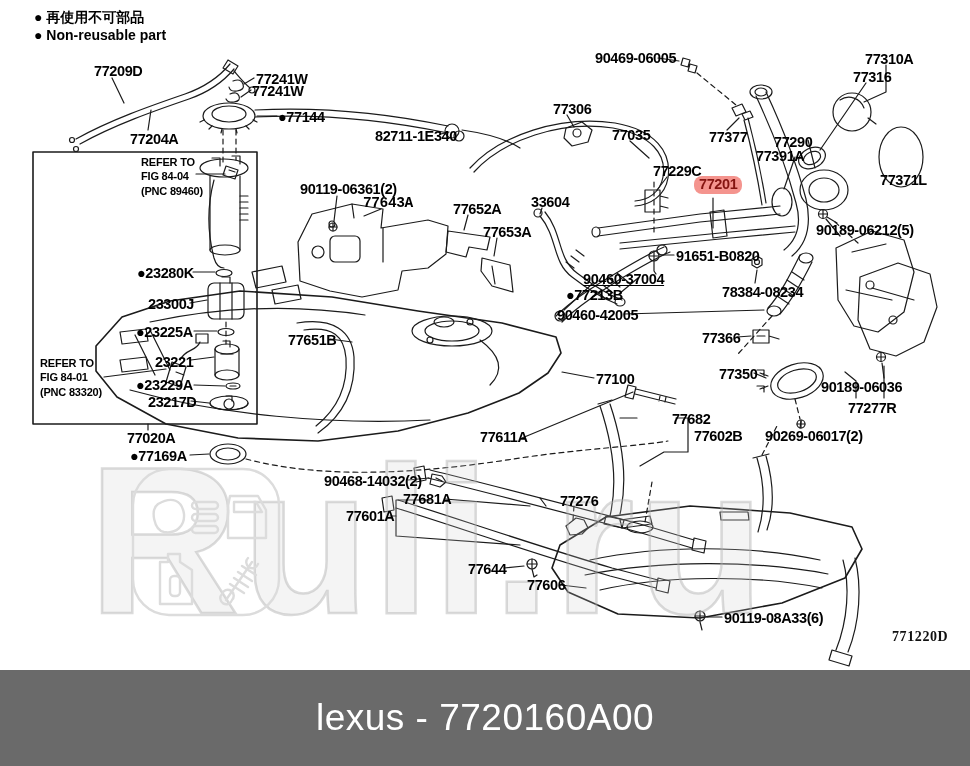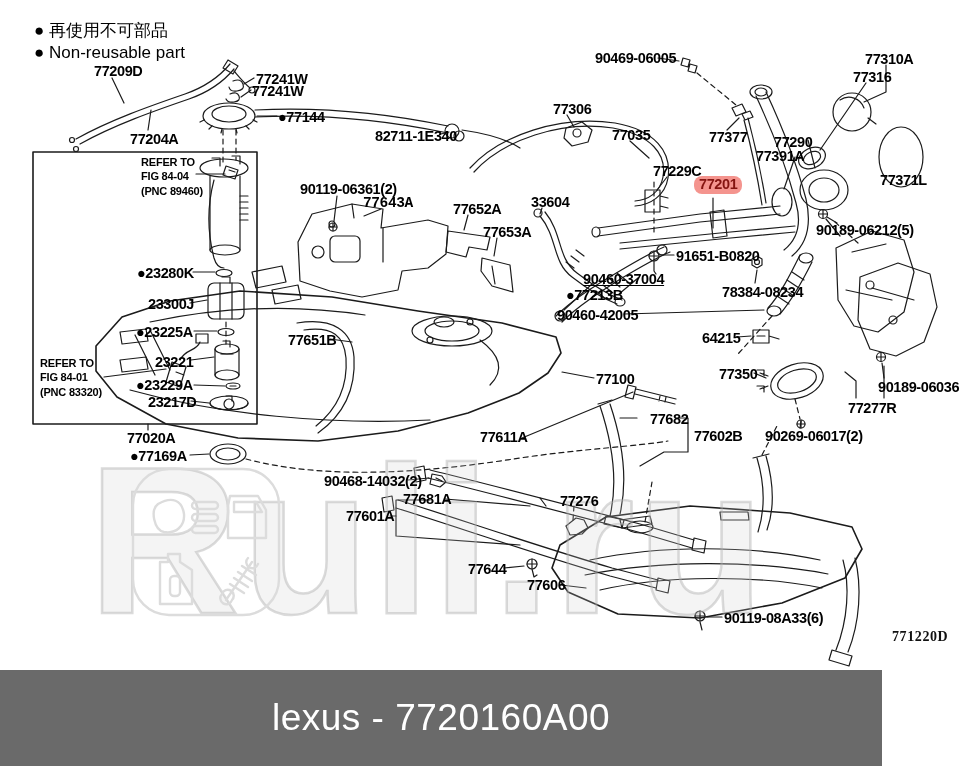--- a/index.html
+++ b/index.html
@@ -24,27 +24,27 @@
   .wm-logo{position:absolute;left:130px;top:466px;}
   .wm-logo *{fill:none;stroke:#dcdcdc;stroke-width:2.4;stroke-linejoin:round;stroke-linecap:round;}
   #label-layer{position:absolute;left:0;top:0;width:970px;height:766px;z-index:3;}
   .lbl{
     position:absolute;font-weight:700;font-size:14.5px;line-height:1.05;color:#000;
     letter-spacing:-0.4px;white-space:nowrap;
   }
   .lbl.hl{background:var(--hl-bg,#f4948e);color:var(--hl-tx,#841410);padding:1px 5px 2px;border-radius:8px;}
   .lbl.ul{text-decoration:underline;}
   .lbl.multi{font-size:11px;line-height:1.3;letter-spacing:-0.2px;}
-  .legend{position:absolute;left:34px;top:20px;z-index:3;font-weight:400;font-size:17px;line-height:1.3;color:#000;}
+  .legend{position:absolute;left:34px;top:8px;z-index:3;font-weight:700;font-size:14px;line-height:1.3;color:#000;}
   .sheet-code{
     position:absolute;left:892px;top:629px;z-index:3;font-family:"Liberation Serif",serif;
     font-size:14px;font-weight:600;letter-spacing:0.6px;color:#111;
   }
   .footer{
-    position:absolute;left:0;top:670px;width:882px;height:96px;z-index:4;
+    position:absolute;left:0;top:670px;width:970px;height:96px;z-index:4;
     background:var(--footer-bg,#6a6a6a);color:#fff;display:flex;align-items:center;
     justify-content:center;gap:62px;font-size:37px;font-weight:400;letter-spacing:0.5px;
   }
 </style>
 </head>
 <body>
 
 <svg id="art" width="970" height="766" viewBox="0 0 970 766">
 
   <path d="M76,139 C110,120 150,106 185,94 C205,87 220,76 230,64"></path>
@@ -345,27 +345,27 @@
     <div class="lbl" style="left: 363px; top: 196px; font-family: Liberation Mono, monospace;">77643A</div>
     <div class="lbl" style="left: 453px; top: 202px;">77652A</div>
     <div class="lbl" style="left: 483px; top: 225px;">77653A</div>
     <div class="lbl" style="left: 531px; top: 195px;">33604</div>
     <div class="lbl" style="left: 816px; top: 223px;">90189-06212(5)</div>
     <div class="lbl" style="left: 676px; top: 249px;">91651-B0820</div>
     <div class="lbl ul" style="left: 583px; top: 272px;">90460-37004</div>
     <div class="lbl" style="left: 566px; top: 288px;">●77213B</div>
     <div class="lbl" style="left: 557px; top: 308px;">90460-42005</div>
     <div class="lbl" style="left: 722px; top: 285px;">78384-08234</div>
-    <div class="lbl" style="left: 702px; top: 331px;">64215</div>
+    <div class="lbl" style="left: 702px; top: 331px;">77366</div>
     <div class="lbl" style="left: 719px; top: 367px;">77350</div>
     <div class="lbl" style="left: 288px; top: 333px;">77651B</div>
     <div class="lbl" style="left: 596px; top: 372px;">77100</div>
-    <div class="lbl" style="left: 650px; top: 412px;">77682</div>
+    <div class="lbl" style="left: 672px; top: 412px;">77682</div>
     <div class="lbl" style="left: 694px; top: 429px;">77602B</div>
-    <div class="lbl" style="left: 878px; top: 380px;">90189-06036</div>
+    <div class="lbl" style="left: 821px; top: 380px;">90189-06036</div>
     <div class="lbl" style="left: 848px; top: 401px;">77277R</div>
     <div class="lbl" style="left: 765px; top: 429px;">90269-06017(2)</div>
     <div class="lbl" style="left: 480px; top: 430px;">77611A</div>
     <div class="lbl" style="left: 324px; top: 474px;">90468-14032(2)</div>
     <div class="lbl" style="left: 403px; top: 492px;">77681A</div>
     <div class="lbl" style="left: 346px; top: 509px;">77601A</div>
     <div class="lbl" style="left: 560px; top: 494px;">77276</div>
     <div class="lbl" style="left: 468px; top: 562px;">77644</div>
     <div class="lbl" style="left: 527px; top: 578px;">77606</div>
     <div class="lbl" style="left: 724px; top: 611px;">90119-08A33(6)</div>

